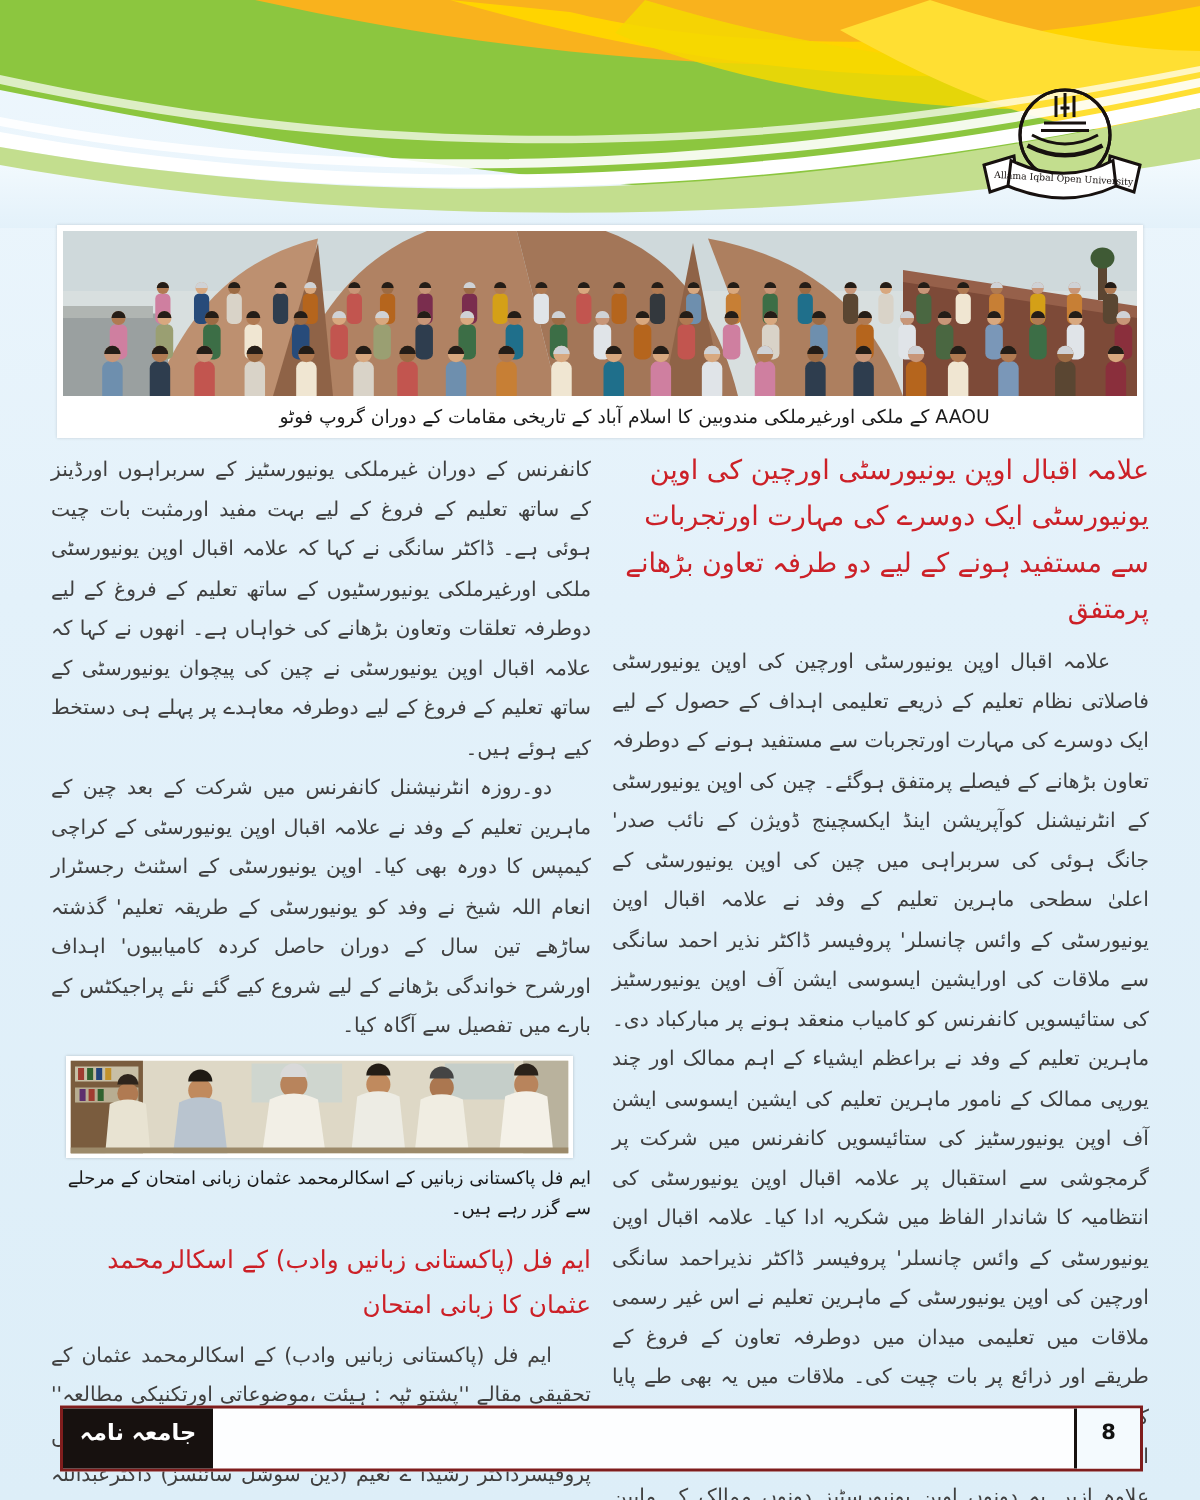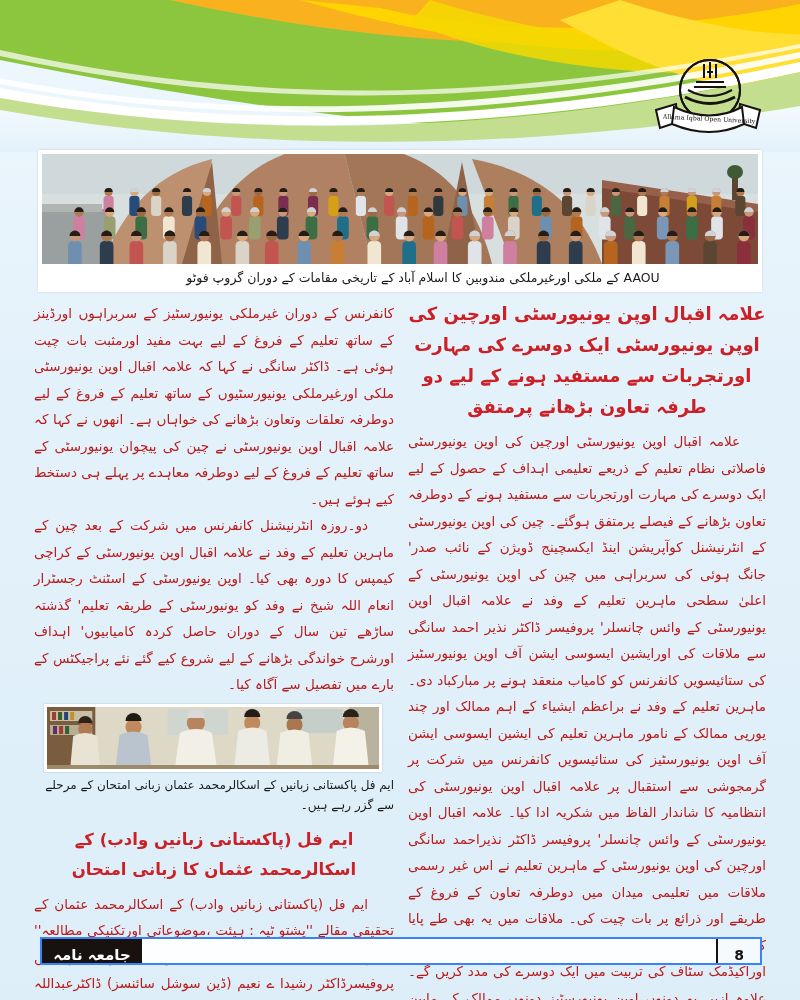--- a/index.html
+++ b/index.html
@@ -25,41 +25,41 @@
     position:absolute;left:0;right:0;top:116px;height:24px;
     direction:rtl;text-align:center;font-size:12.5px;color:#1a1a1a;line-height:24px;padding-left:46px;
   }
 
   
   .col{position:absolute;direction:rtl;color:#222;}
   .col-right{left:408px;top:298px;width:358px;}
   .col-left{left:34px;top:300px;width:360px;}
 
   .headline{
-    color:#cc2027;font-weight:bold;text-align:center;
+    color:#cc2027;font-weight:normal;
     font-size:18px;line-height:31px;margin:0 0 6px 0;
   }
   .headline.small{font-size:16.5px;line-height:30px;margin-top:10px;}
   p.body{
     font-size:13.5px;line-height:26.5px;text-align:justify;margin:0;
-    color:#b91c1c;
+    color:#404040;
   }
   p.body.indent{text-indent:26px;}
 
   
   .photo2-box{position:relative;margin:6px 12px 0 10px;background:#fff;padding:3px;box-shadow:0 0 2px rgba(0,0,0,.2);}
   .photo2{display:block;width:100%;height:62px;}
   .photo2-caption{
     direction:rtl;text-align:right;font-size:12px;line-height:20px;color:#1a1a1a;margin-top:3px;
   }
 
   
   .footer{
-    position:absolute;left:40px;top:937px;width:722px;height:28px;
-    border:2px solid #3b82f6;background:#fdfeff;box-sizing:border-box;
+    position:absolute;left:40px;top:937px;width:722px;height:44px;
+    border:2px solid #7f1d1d;background:#fdfeff;box-sizing:border-box;
   }
   .footer-tag{
     position:absolute;left:0;top:0;bottom:0;width:100px;background:#17110f;
     color:#ffffff;direction:rtl;text-align:center;font-size:15px;font-weight:bold;
     line-height:32px;
   }
   .footer-page{
     position:absolute;right:0;top:0;bottom:0;width:42px;border-left:2px solid #17110f;
     text-align:center;font-size:14px;font-weight:bold;color:#111;line-height:32px;
     background:#f4fafe;

